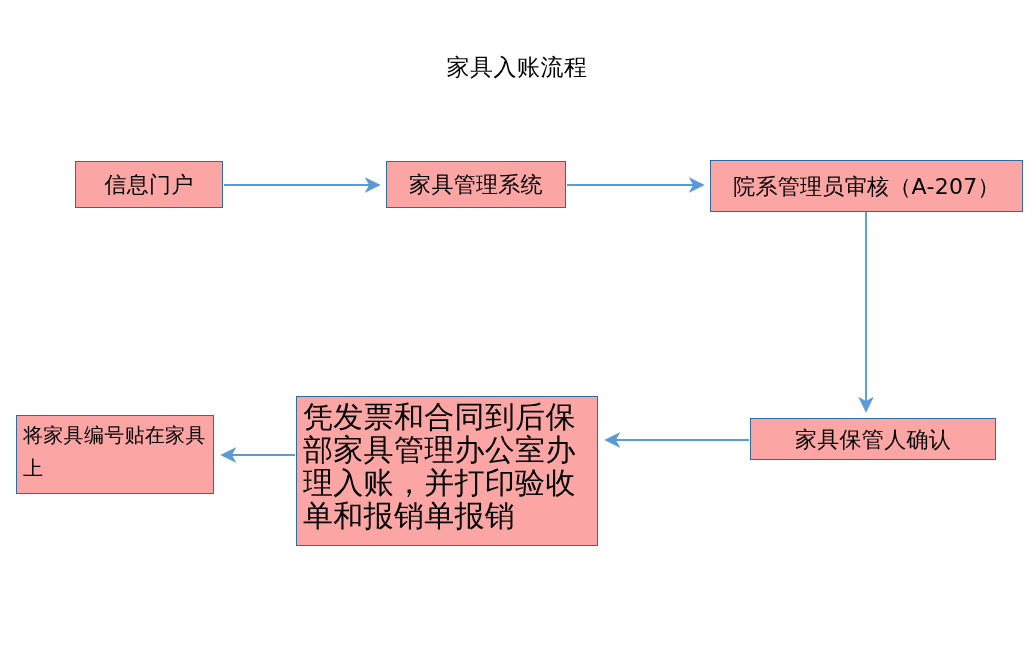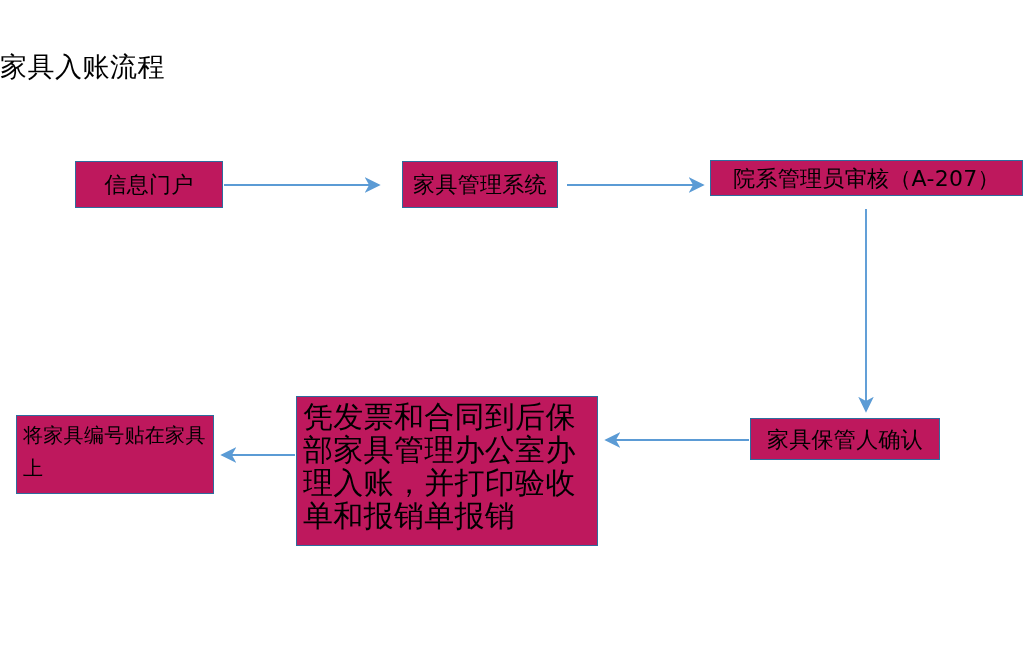--- a/index.html
+++ b/index.html
@@ -19,34 +19,34 @@
     background: #ffffff;
     overflow: hidden;
   }
 
   
   .chart-title {
     position: absolute;
     left: 0;
     top: 52px;
     width: 1034px;
-    text-align: left;
-    font-size: 27px;
+    text-align: center;
+    font-size: 23px;
     line-height: 30px;
     letter-spacing: 0.5px;
     color: #000000;
     white-space: nowrap;
   }
 
   
   .node {
     position: absolute;
     box-sizing: border-box;
     border: 1.6px solid #2e6c9e;
-    background: #be185d;
+    background: #fca5a5;
     color: #000000;
     font-size: 22px;
     line-height: 33px;
     letter-spacing: 0.3px;
   }
   .node.center {
     display: flex;
     align-items: center;
     justify-content: center;
     text-align: center;
@@ -57,23 +57,23 @@
   .node.topleft {
     padding: 3px 1px 0 6px;
   }
   .node.topleft .txt {
     text-align: left;
     white-space: pre-wrap;
   }
 
   
   #node-portal        { left: 75px;  top: 161px; width: 148px; height: 47px; }
-  #node-system        { left: 386px; top: 161px; width: 156px; height: 47px; margin-left: 16px; }
-  #node-review        { left: 710px; top: 160px; width: 313px; height: 36px; }
-  #node-keeper        { left: 750px; top: 418px; width: 190px; height: 42px; }
+  #node-system        { left: 386px; top: 161px; width: 180px; height: 47px; }
+  #node-review        { left: 710px; top: 160px; width: 313px; height: 52px; }
+  #node-keeper        { left: 750px; top: 418px; width: 246px; height: 42px; }
   #node-register      { left: 296px; top: 396px; width: 302px; height: 150px; }
   #node-label         { left: 16px;  top: 415px; width: 198px; height: 79px; }
 
   #node-register .txt { font-size: 30px; line-height: 33px; }
   #node-label   .txt  { font-size: 20px; line-height: 33px; }
 
   
   .edge-svg {
     position: absolute;
     left: 0;

